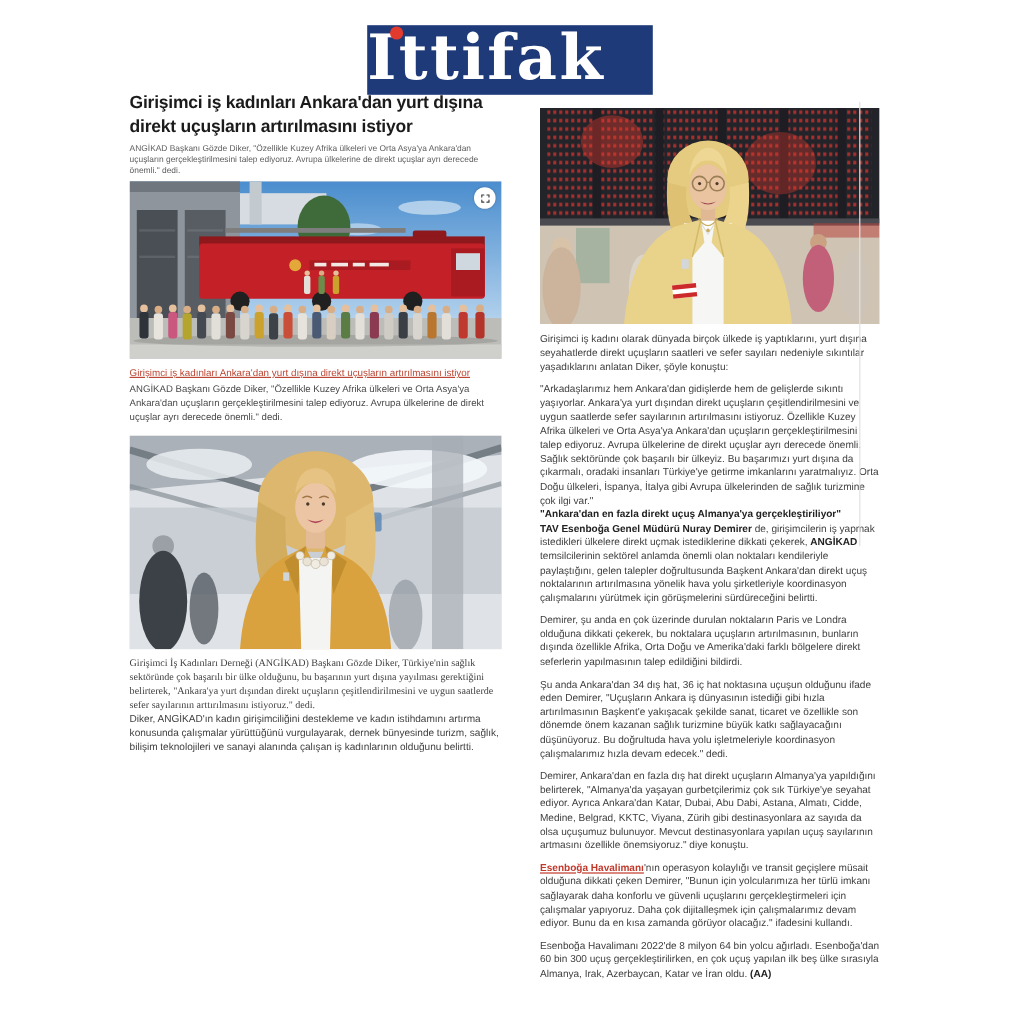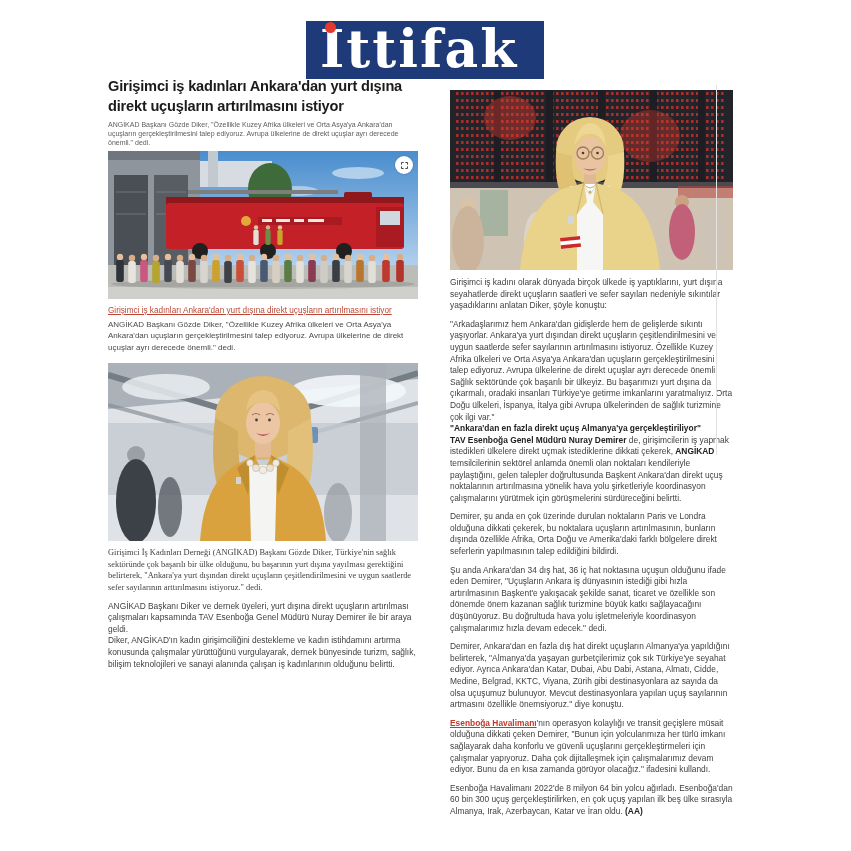--- a/index.html
+++ b/index.html
@@ -6,21 +6,21 @@
   body{
     width:851px;height:851px;background:#ffffff;position:relative;overflow:hidden;
     font-family:"Liberation Sans", sans-serif;color:#3d3d3d;
   }
   .page{position:absolute;inset:0;}
 
   
   .logo{
     position:absolute;left:306px;top:21px;width:238px;height:58px;
     background:#1e3a78;display:flex;align-items:center;justify-content:flex-start;
-    padding-left:14px;box-sizing:border-box;text-decoration:none;cursor:pointer;
+    padding-left:0;box-sizing:border-box;text-decoration:none;cursor:pointer;
   }
   .logo-text{
     font-family:"DejaVu Serif", serif;font-weight:bold;color:#fff;
     font-size:52px;line-height:58px;letter-spacing:2px;margin-top:-2px;
   }
   .logo-dot{
     position:absolute;left:19px;top:1px;width:11px;height:11px;border-radius:50%;
     background:#e23b2e;
   }
 
@@ -290,21 +290,20 @@
             <circle cx="155" cy="107" r="3.8" fill="#f1ece2" stroke="#bdb4a2" stroke-width=".6"></circle>
             <circle cx="162" cy="105" r="3.6" fill="#eae3d5" stroke="#bdb4a2" stroke-width=".6"></circle>
             <circle cx="168" cy="100" r="3.4" fill="#f1ece2" stroke="#bdb4a2" stroke-width=".6"></circle>
           </g>
           <rect x="128" y="114" width="5" height="7" fill="#cfd4d9"></rect>
         </g>
       </svg>
     </figure>
 
     <p class="body first">Girişimci İş Kadınları Derneği (ANGİKAD) Başkanı Gözde Diker, Türkiye'nin sağlık sektöründe çok başarılı bir ülke olduğunu, bu başarının yurt dışına yayılması gerektiğini belirterek, "Ankara'ya yurt dışından direkt uçuşların çeşitlendirilmesini ve uygun saatlerde sefer sayılarının arttırılmasını istiyoruz." dedi.</p>
-    <p class="body">ANGİKAD Başkanı Diker ve dernek üyeleri, yurt dışına direkt uçuşların artırılması çalışmaları kapsamında TAV Esenboğa Genel Müdürü Nuray Demirer ile bir araya geldi.</p>
     <p class="body mt0">Diker, ANGİKAD'ın kadın girişimciliğini destekleme ve kadın istihdamını artırma konusunda çalışmalar yürüttüğünü vurgulayarak, dernek bünyesinde turizm, sağlık, bilişim teknolojileri ve sanayi alanında çalışan iş kadınlarının olduğunu belirtti.</p>
   </div>
 
   <div class="col-right">
 
     <figure class="photo photo3">
       <svg viewBox="0 0 283 180">
         <defs>
           <pattern id="led" width="5" height="7" patternUnits="userSpaceOnUse">
             <rect width="5" height="7" fill="#23232a"></rect>

